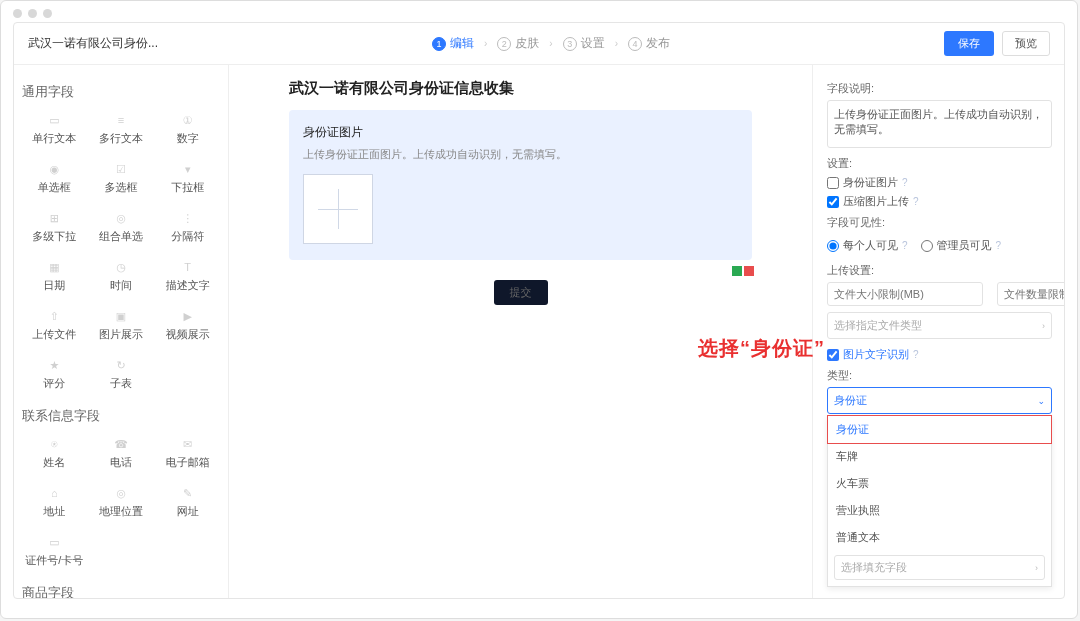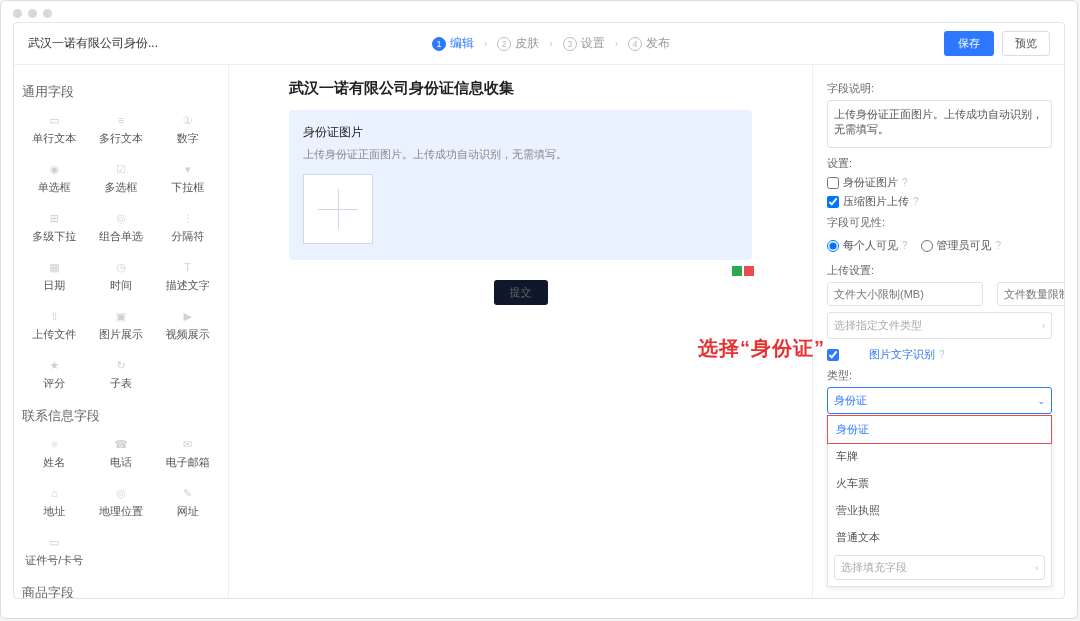--- a/index.html
+++ b/index.html
@@ -281,21 +281,21 @@
             <input class="inp-box" placeholder="文件大小限制(MB)" style="">
             <input class="inp-box" placeholder="文件数量限制" style="">
           </div>
           <div class="sel-like" style="margin-top:6px;">
               <span>选择指定文件类型</span>
               <span class="chev">›</span>
             </div>
 
           <div class="chk" style="margin-top:8px;">
               <input type="checkbox" checked="" style="accent-color: rgb(45, 120, 255);">
-              <span style="color:#2d78ff;margin-left:26px;">图片文字识别</span>
+              <span style="color:#2d78ff;">图片文字识别</span>
               <span class="help-q">?</span>
             </div>
 
           <label>类型:</label>
           <div class="dropdown-wrap">
             <div class="sel-like active">
                 <span>身份证</span>
                 <span class="chev">⌄</span>
               </div>
             <div class="dropdown">

